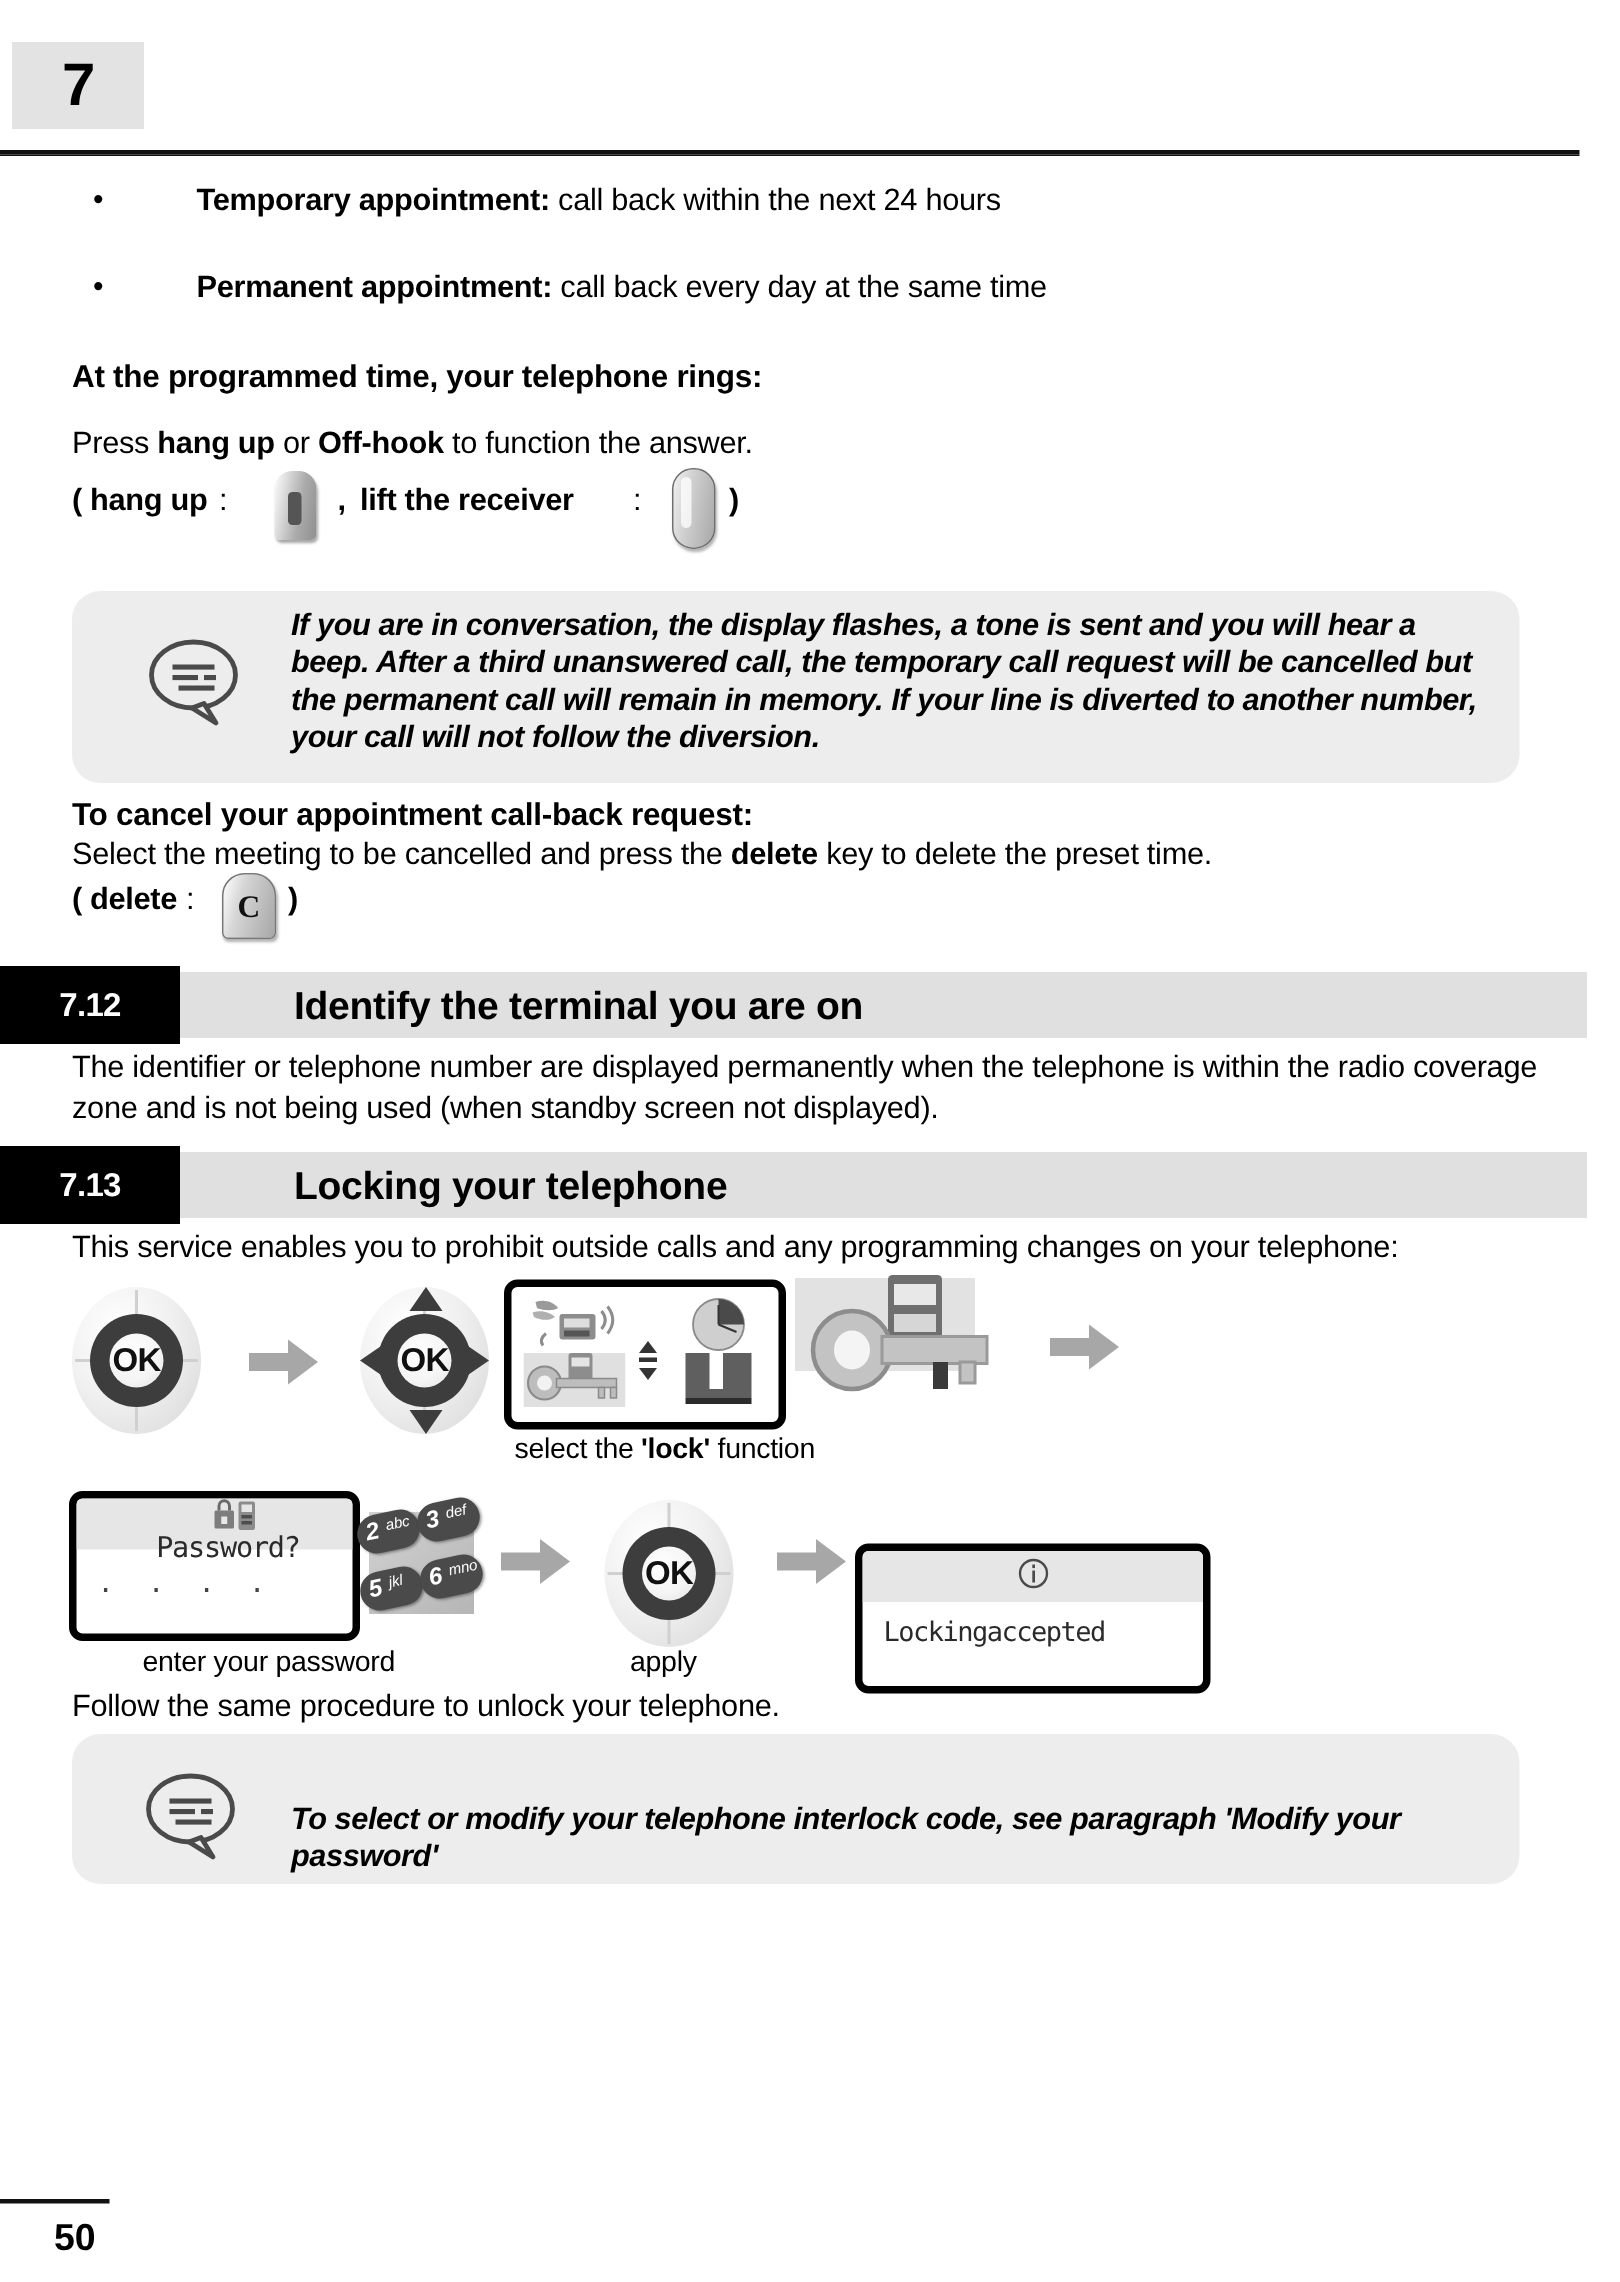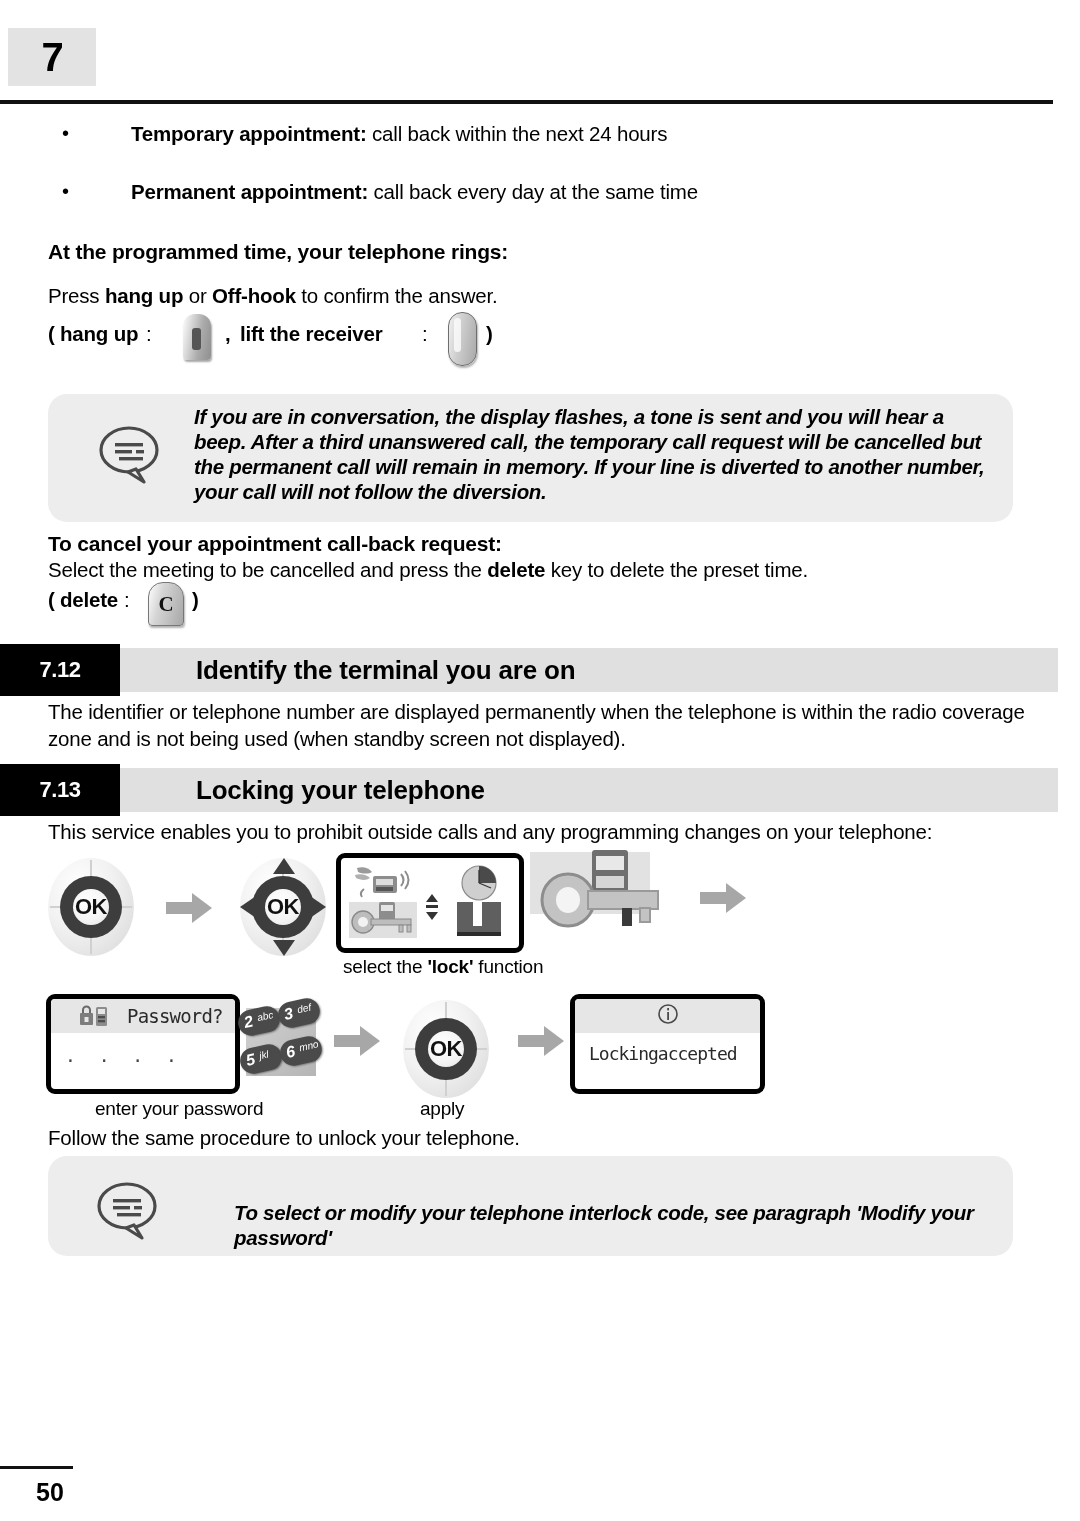--- a/index.html
+++ b/index.html
@@ -285,20 +285,21 @@
     overflow: hidden;
   }
   .lcd-titlebar {
     position: absolute;
     left: 0; top: 0;
     right: 0;
     height: 34px;
     background: #e6e6e6;
     display: flex;
     align-items: center;
+    flex-direction: column;
   }
   .lcd-title-text {
     font-size: 19px;
     color: #2a2a2a;
     font-family: "DejaVu Sans Mono", monospace;
     letter-spacing: -0.8px;
   }
   .lcd-body-text {
     position: absolute;
     font-size: 18px;
@@ -393,21 +394,21 @@
   <span class="bullet-text"><span class="b">Temporary appointment:</span><span> call back within the next 24 hours</span></span>
 </div>
 
 <div class="bullet-row" style="left:62px; top:180px;">
   <span class="bullet-dot">•</span>
   <span class="bullet-text"><span class="b">Permanent appointment:</span><span> call back every day at the same time</span></span>
 </div>
 
 <div class="body-text b" style="left:48px; top:238px; font-size:21px;">At the programmed time, your telephone rings:</div>
 
-<div class="body-text" style="left:48px; top:282px;"><span>Press </span><span class="b">hang up</span><span> or </span><span class="b">Off-hook</span><span> to confirm the answer.</span></div>
+<div class="body-text" style="left:48px; top:282px;"><span>Press </span><span class="b">hang up</span><span> or </span><span class="b">Off-hook</span><span> to function the answer.</span></div>
 
 <div class="body-text b" style="left:48px; top:320px;">(</div>
 <div class="body-text b" style="left:60px; top:320px;">hang up</div>
 <div class="body-text" style="left:146px; top:320px;"> : </div>
 <div class="key-hangup" style="left:183px; top:314px;"></div>
 <div class="body-text b" style="left:225px; top:320px;">, </div>
 <div class="body-text b" style="left:240px; top:320px;">lift the receiver</div>
 <div class="body-text" style="left:422px; top:320px;"> : </div>
 <div class="key-lift" style="left:448px; top:312px;"></div>
 <div class="body-text b" style="left:486px; top:320px;">)</div>
@@ -602,21 +603,21 @@
   <div class="nav-center">
       <span>OK</span>
     </div>
 </div>
 
 <div class="flow-arrow" style="left:518px; top:1026px;">
   <div class="shaft"></div>
   <div class="head"></div>
 </div>
 
-<div class="lcd" style="left:570px; top:994px; width:185px; height:90px;">
+<div class="lcd" style="left:570px; top:1029px; width:185px; height:90px;padding-left:42px;">
   <div class="lcd-titlebar" style="justify-content:center;">
     <span>
       <svg width="22" height="22" viewBox="0 0 22 22">
         <circle cx="11" cy="11" r="9" fill="none" stroke="#4a4a4a" stroke-width="1.6"></circle>
         <rect x="10.2" y="9" width="1.8" height="8" fill="#4a4a4a"></rect>
         <rect x="10.2" y="5" width="1.8" height="2.4" fill="#4a4a4a"></rect>
       </svg>
     </span>
   </div>
   <div class="lcd-body-text" style="left:14px; top:44px;">Lockingaccepted</div>
@@ -631,17 +632,17 @@
   <div class="note-icon" style="left:48px; top:22px;">
     <svg width="66" height="66" viewBox="0 0 66 66">
       <ellipse cx="31" cy="28" rx="28" ry="22" fill="none" stroke="#4a4a4a" stroke-width="3.2"></ellipse>
       <path d="M38 47 L46 60 L30 50 Z" fill="#ededed" stroke="#4a4a4a" stroke-width="3.2" stroke-linejoin="round"></path>
       <rect x="17" y="21" width="28" height="3.4" fill="#4a4a4a"></rect>
       <rect x="17" y="28" width="17" height="3.4" fill="#4a4a4a"></rect>
       <rect x="38" y="28" width="8" height="3.4" fill="#4a4a4a"></rect>
       <rect x="21" y="35" width="24" height="3.4" fill="#4a4a4a"></rect>
     </svg>
   </div>
-  <div class="note-text" style="left:146px; top:44px; width:805px;margin-left:40px;">To select or modify your telephone interlock code, see paragraph 'Modify your password'</div>
+  <div class="note-text" style="left:146px; top:44px; width:805px;">To select or modify your telephone interlock code, see paragraph 'Modify your password'</div>
 </div>
 
 <div class="footer-rule"></div>
 <div class="footer-page">50</div>
 
 </body></html>

